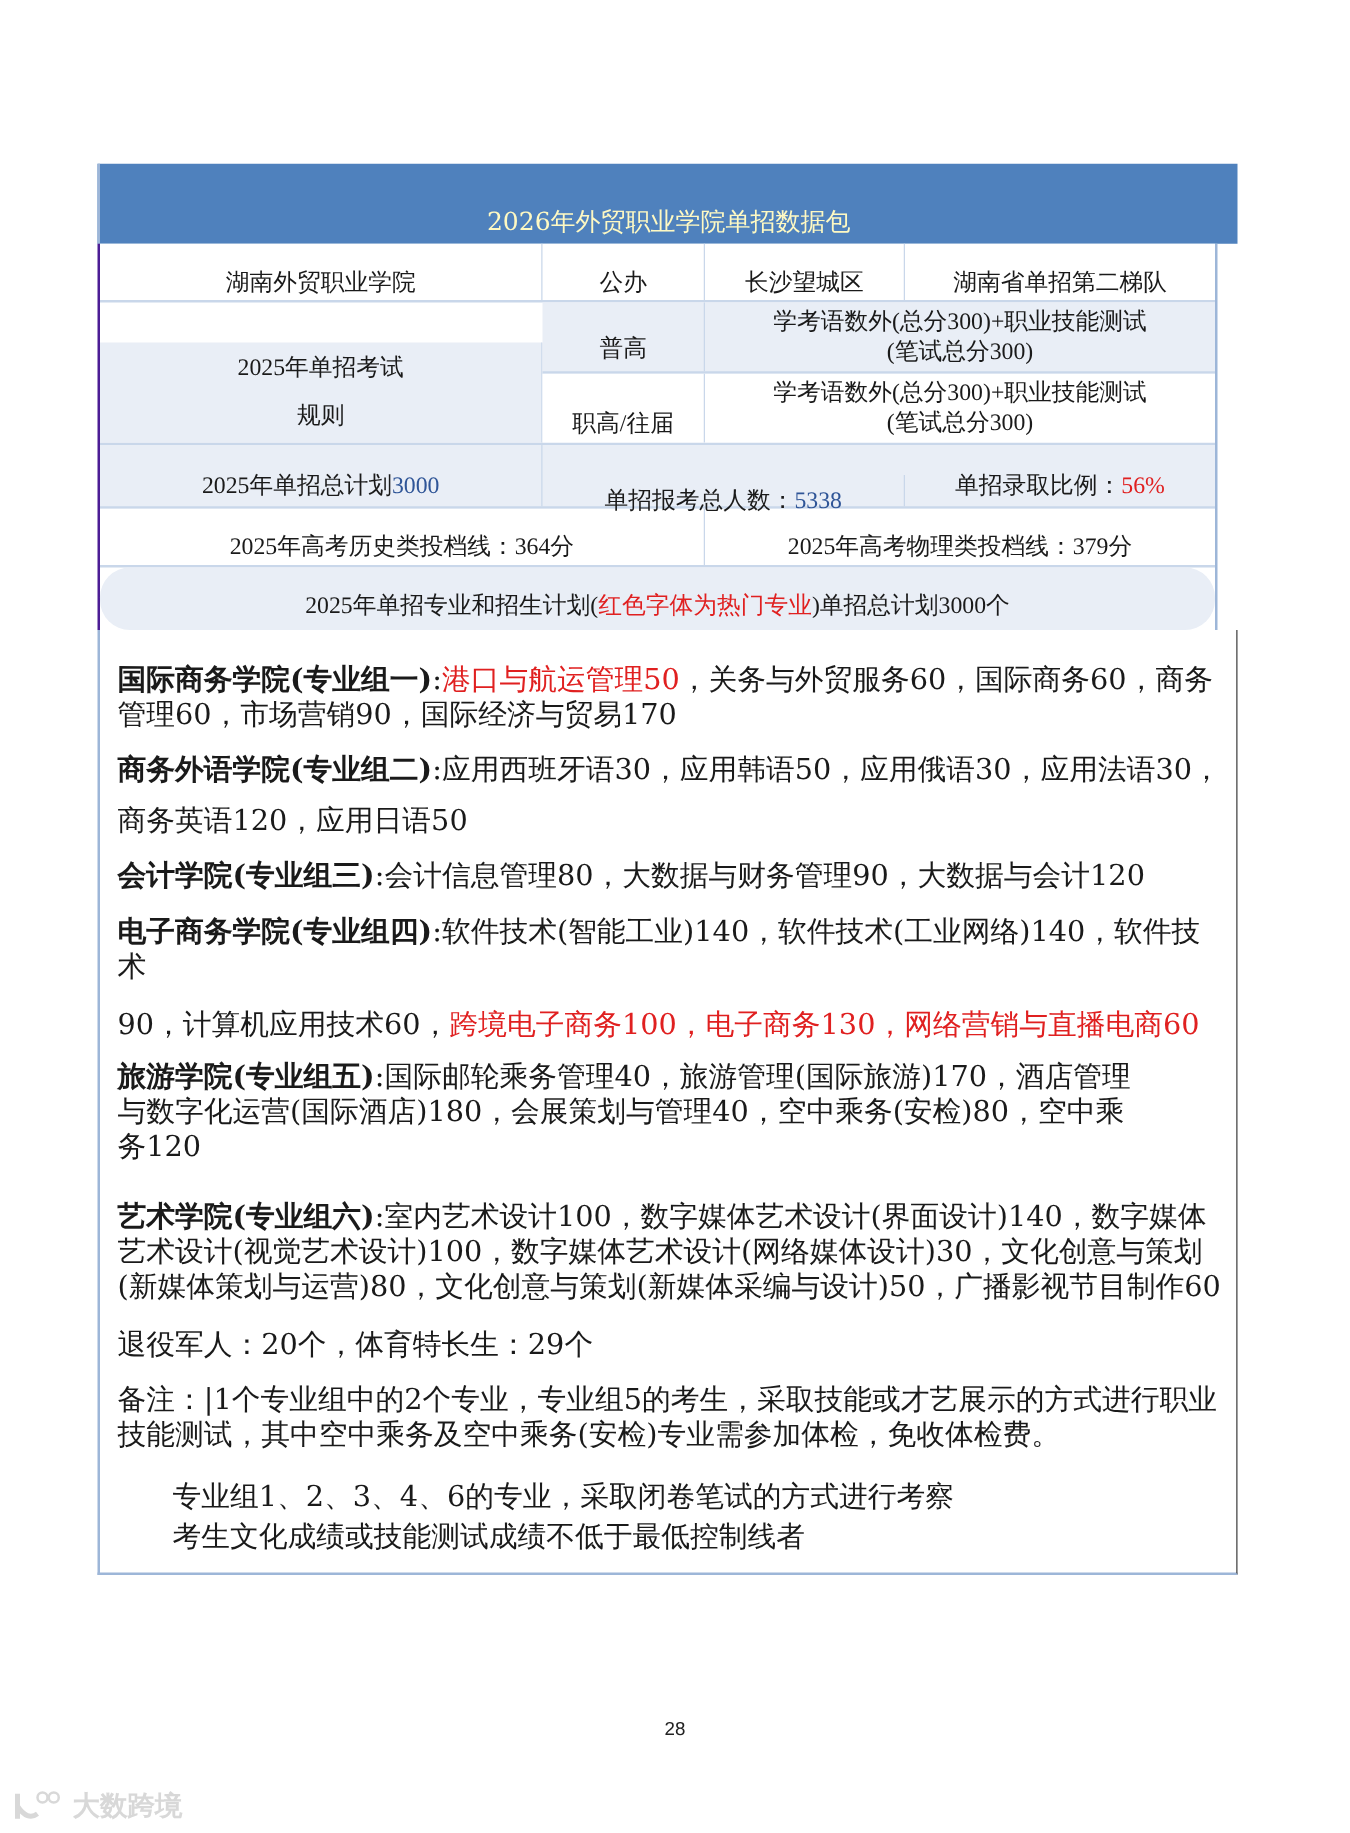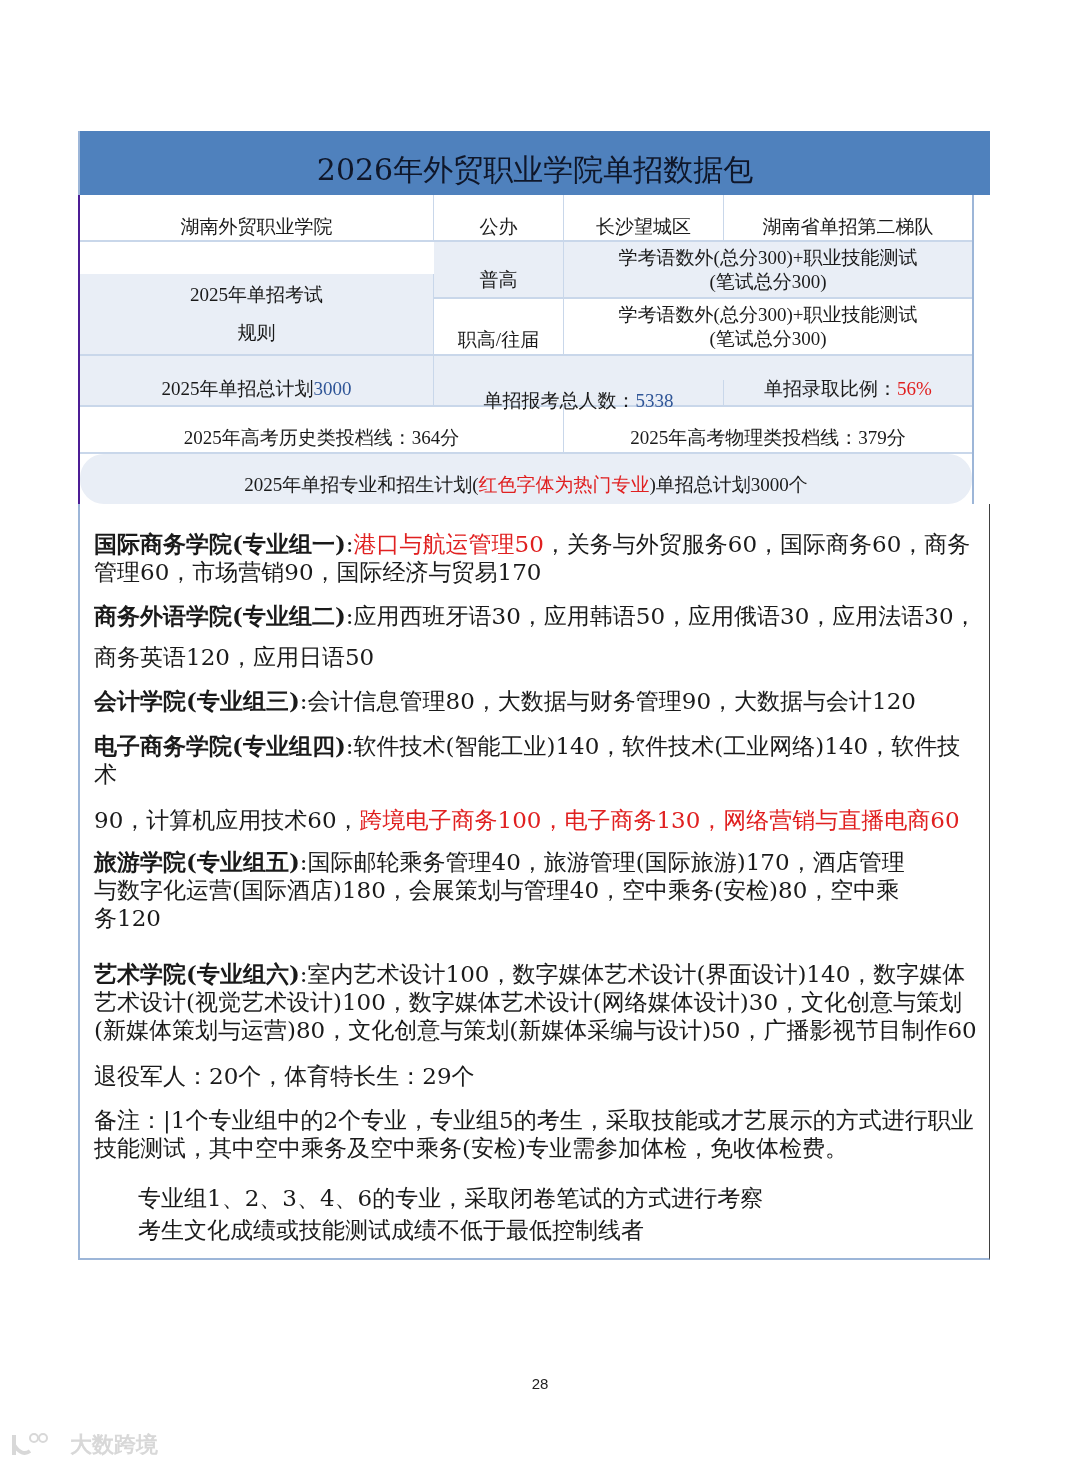--- a/index.html
+++ b/index.html
@@ -1,37 +1,37 @@
 <!DOCTYPE html>
 <html><head>
 <meta charset="utf-8">
 <style>
   html, body { margin: 0; padding: 0; background: #ffffff; }
   body { width: 1080px; height: 1466px; position: relative; overflow: hidden;
          font-family: "DejaVu Serif", "Liberation Serif", serif; color: #1a1a1a; }
   .sheet { position: absolute; left: 78px; top: 131px; width: 912px; }
-  .title-band { height: 64px; background: #4f81bd; color: #0f172a; display: flex;
+  .title-band { height: 64px; background: #4f81bd; color: #fef9c3; display: flex;
                 align-items: flex-end; justify-content: center; padding-bottom: 4px; box-sizing: border-box;
-                font-size: 30px; border-left: 2px solid #9db6d8; }
+                font-size: 20px; border-left: 2px solid #9db6d8; }
   .grid { position: relative; width: 896px; border-left: 2px solid #4c1d95; border-right: 2px solid #9db6d8; box-sizing: border-box; font-family: Liberation Serif, serif; }
   .row { display: flex; border-bottom: 2px solid #c9d7ea; box-sizing: border-box; }
   .cell { box-sizing: border-box; display: flex; align-items: center; justify-content: center;
           font-size: 19px; text-align: center; line-height: 1.25; }
   .vline { border-right: 1.5px solid #c9d7ea; }
   .shade { background: #e9eef6; }
   .white { background: #ffffff; }
   .blue { color: #2f5597; }
   .red { color: #e02020; }
   .body-text { border-left: 2px solid #9db6d8; border-right: 1px solid #404040; border-bottom: 2px solid #9db6d8;
                box-sizing: border-box; width: 912px; padding: 16px 10px 14px 14px; font-size: 23px; line-height: 28px; }
   .para { margin: 0; }
   .bold { font-weight: bold; }
   .page-num { position: absolute; left: 0; width: 1080px; top: 1375px; text-align: center;
               font-family: "Liberation Sans", sans-serif; font-size: 15px; color: #222; }
-  .watermark { position: absolute; left: 10px; top: 1430px; display: flex; align-items: center; gap: 18px;
+  .watermark { position: absolute; left: 10px; top: 1430px; display: flex; align-items: center; gap: 6px;
                color: #d8d8d8; font-family: Liberation Mono, monospace; font-size: 22px; font-weight: bold; }
   .wm-logo { width: 42px; height: 28px; position: relative; }
 </style>
 </head>
 <body>
 
 <div class="sheet">
   <div class="title-band">2026年外贸职业学院单招数据包</div>
 
   <div class="grid">

